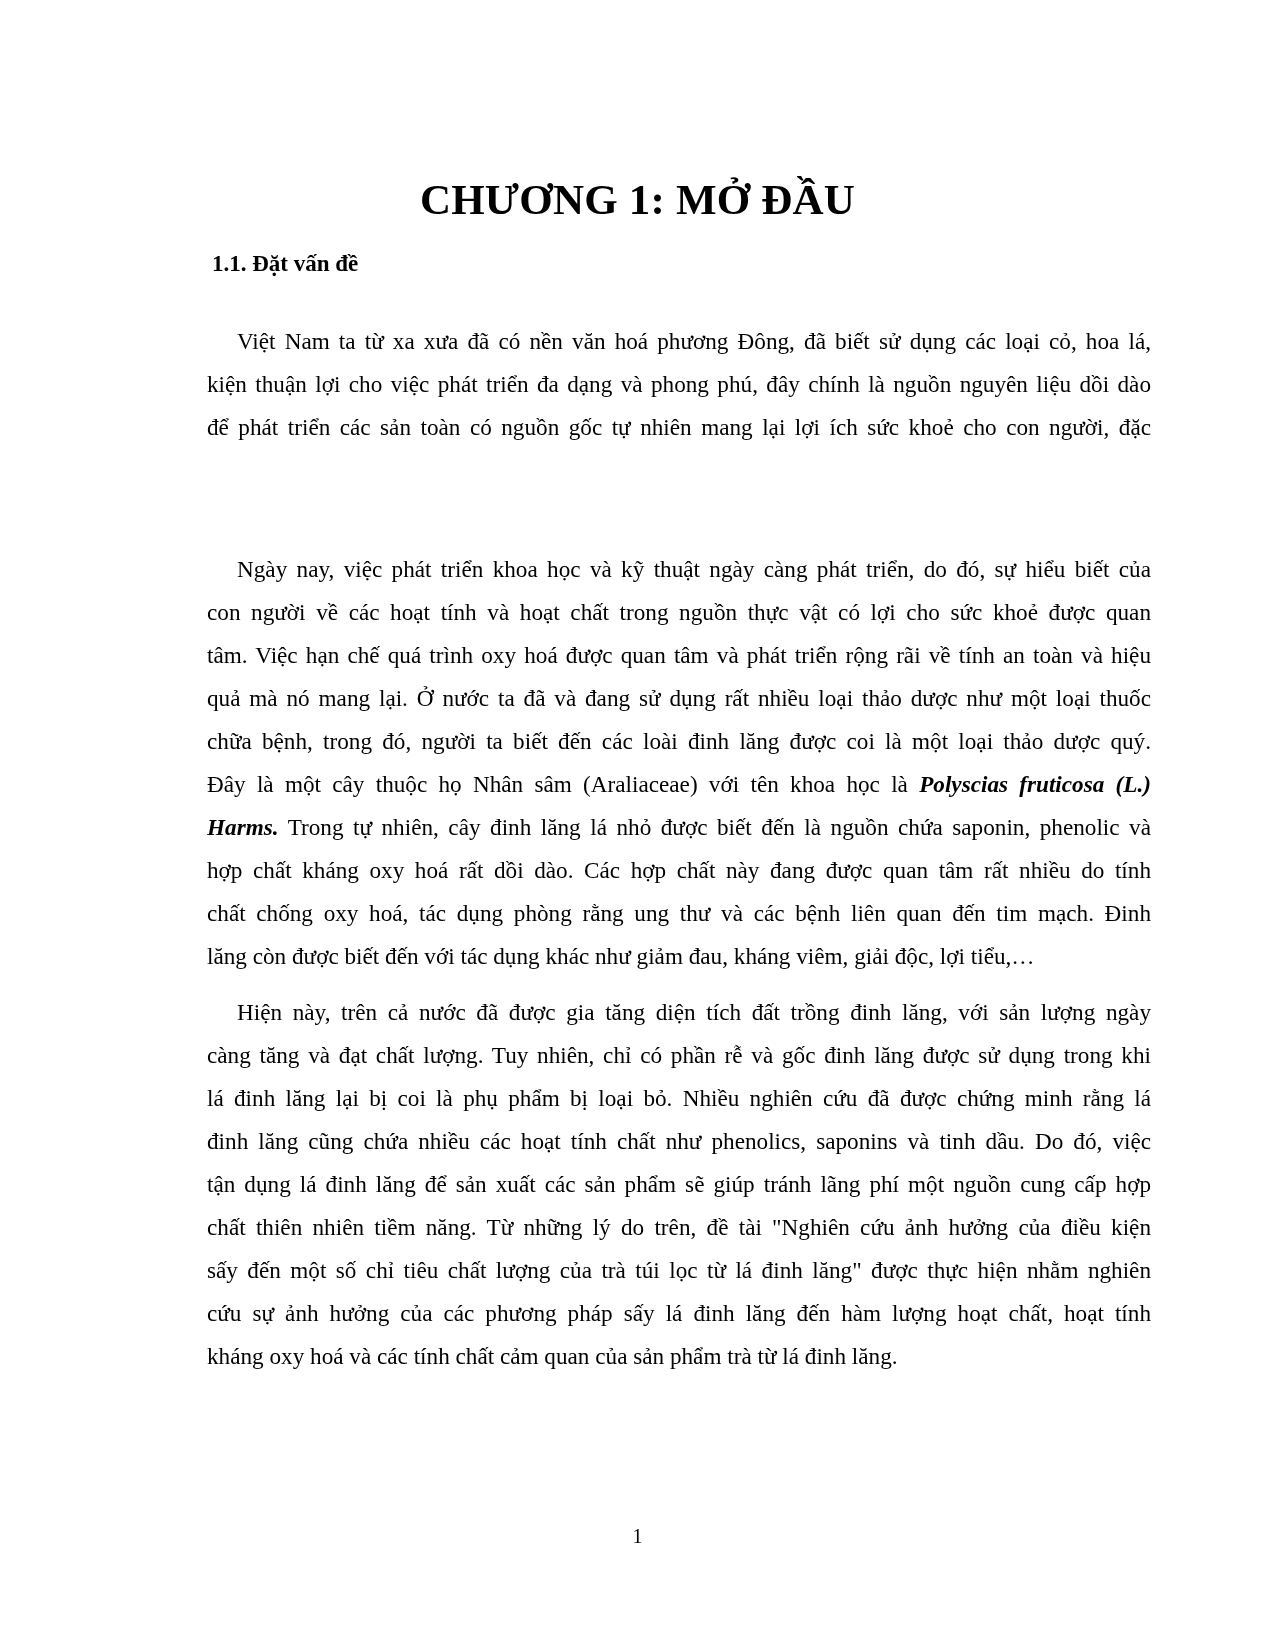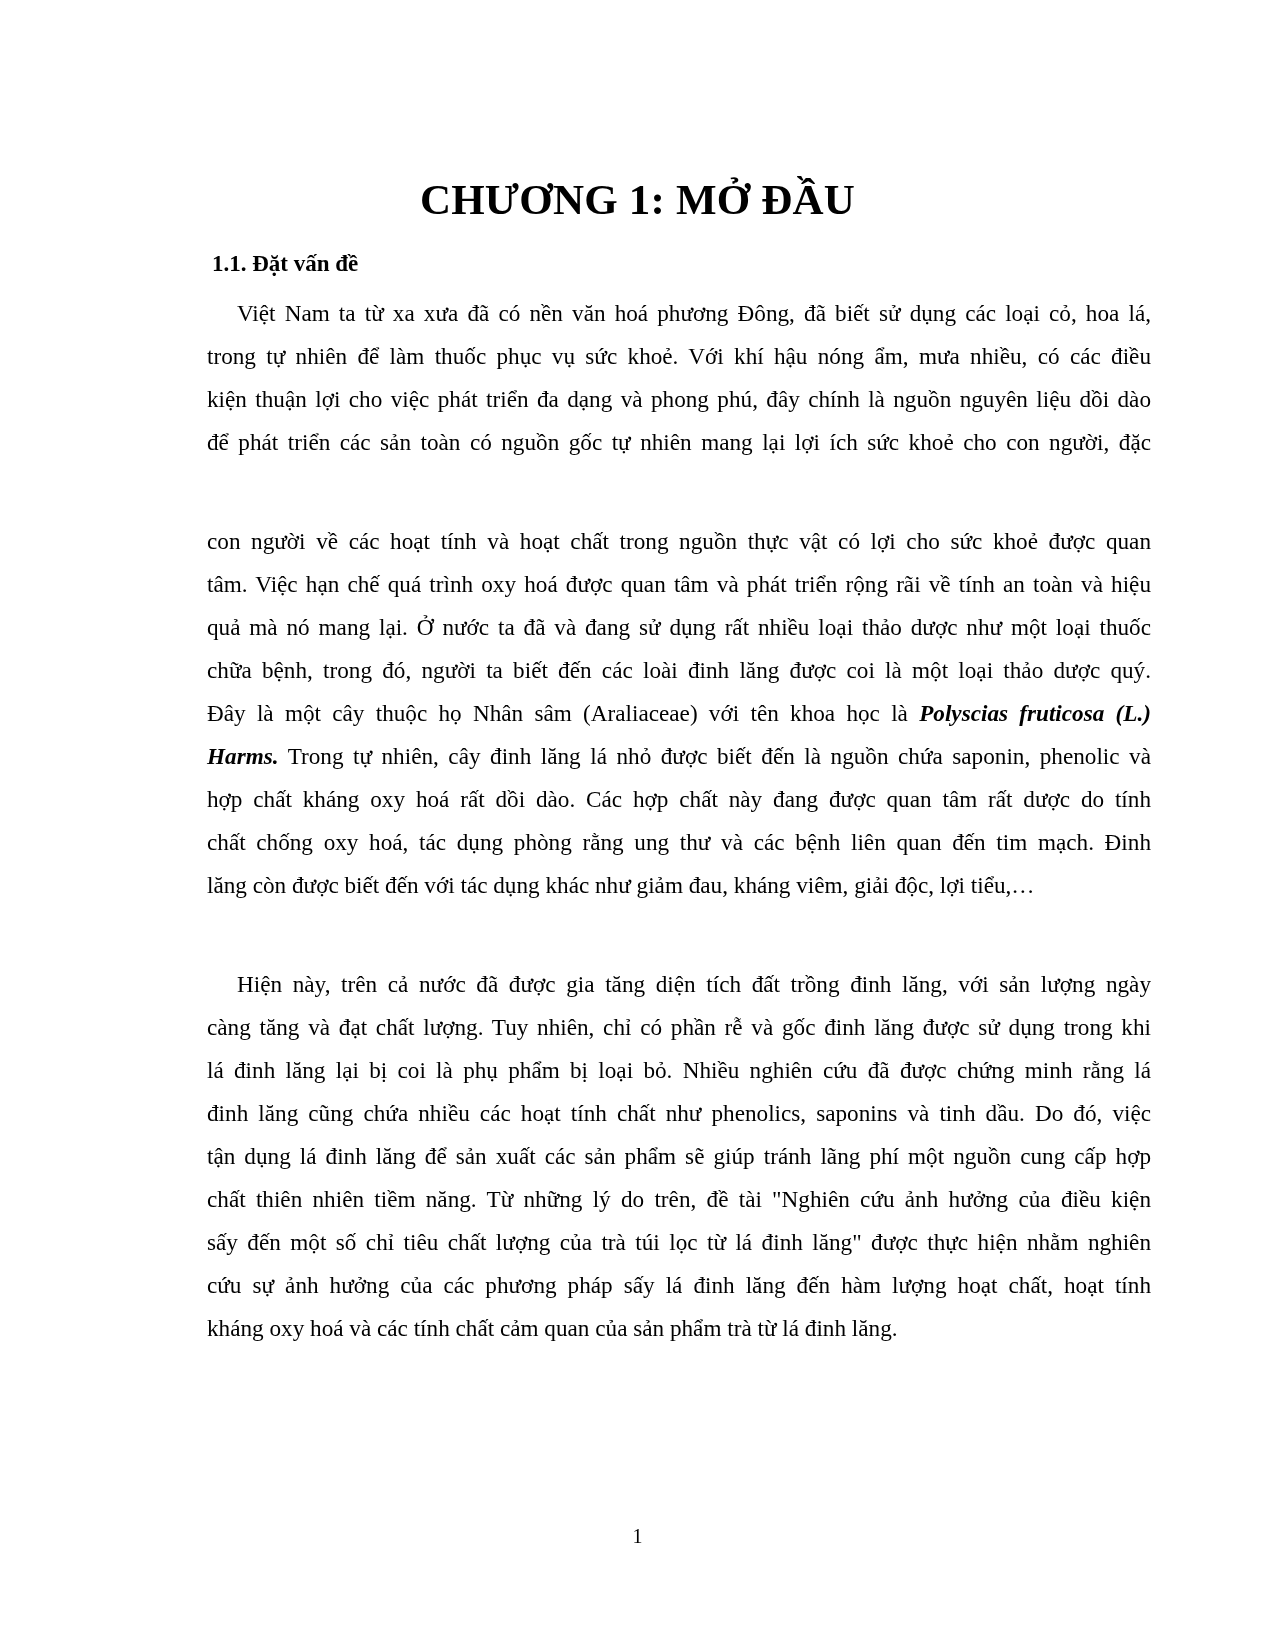--- a/index.html
+++ b/index.html
@@ -10,21 +10,21 @@
     font-family: "Liberation Serif", serif; font-weight: bold; font-size: 43px;
     letter-spacing: 0.2px; line-height: 56px; margin: 0;
   }
   .section-heading {
     position: absolute; left: 207px; top: 244px;
     font-family: "Liberation Serif", serif; font-weight: bold; font-size: 23px;
     line-height: 30px; margin: 5px;
   }
   .line { display: block; white-space: nowrap; text-align-last: justify; text-align: justify; height: 43px; }
   .line.last { text-align-last: left; }
-  .line.indent { padding-left: 30px; }
+  .line.indent { padding-left: 30px; margin-top: 28px; }
   .para { position: absolute; left: 207px; width: 944px; margin: 0;
     font-family: "Liberation Serif", serif; font-size: 23.2px; line-height: 43px; }
   .para .line { width: 944px; box-sizing: border-box; }
   .para .line span { display: inline; }
   .para i { font-style: italic; font-weight: bold; }
   .page-number {
     position: absolute; left: 0; top: 1524px; width: 1275px; text-align: center;
     font-family: "Liberation Serif", serif; font-size: 20px; line-height: 24px;
   }
 </style>
@@ -32,33 +32,33 @@
 <body>
 
 <div class="page">
 
   <h1 class="chapter-title">CHƯƠNG 1: MỞ ĐẦU</h1>
 
   <h2 class="section-heading">1.1. Đặt vấn đề</h2>
 
   <div class="para" style="top:292px;">
     <span class="line indent">Việt Nam ta từ xa xưa đã có nền văn hoá phương Đông, đã biết sử dụng các loại cỏ, hoa lá,</span>
-    <span class="line">trong tự nhiên để làm thuốc phục vụ sức khoẻ. Với khí hậu nóng ẩm, mưa nhiều, có các điều</span>
     <span class="line">kiện thuận lợi cho việc phát triển đa dạng và phong phú, đây chính là nguồn nguyên liệu dồi dào</span>
     <span class="line">để phát triển các sản toàn có nguồn gốc tự nhiên mang lại lợi ích sức khoẻ cho con người, đặc</span>
   </div>
 
   <div class="para" style="top:520px;">
+    <span class="line indent">Ngày nay, việc phát triển khoa học và kỹ thuật ngày càng phát triển, do đó, sự hiểu biết của</span>
     <span class="line">con người về các hoạt tính và hoạt chất trong nguồn thực vật có lợi cho sức khoẻ được quan</span>
     <span class="line">tâm. Việc hạn chế quá trình oxy hoá được quan tâm và phát triển rộng rãi về tính an toàn và hiệu</span>
     <span class="line">quả mà nó mang lại. Ở nước ta đã và đang sử dụng rất nhiều loại thảo dược như một loại thuốc</span>
     <span class="line">chữa bệnh, trong đó, người ta biết đến các loài đinh lăng được coi là một loại thảo dược quý.</span>
     <span class="line"><span>Đây là một cây thuộc họ Nhân sâm (Araliaceae) với tên khoa học là </span><i>Polyscias fruticosa (L.)</i></span>
     <span class="line"><i>Harms.</i> <span>Trong tự nhiên, cây đinh lăng lá nhỏ được biết đến là nguồn chứa saponin, phenolic và</span></span>
-    <span class="line">hợp chất kháng oxy hoá rất dồi dào. Các hợp chất này đang được quan tâm rất dược do tính</span>
+    <span class="line">hợp chất kháng oxy hoá rất dồi dào. Các hợp chất này đang được quan tâm rất nhiều do tính</span>
     <span class="line">chất chống oxy hoá, tác dụng phòng rằng ung thư và các bệnh liên quan đến tim mạch. Đinh</span>
     <span class="line last">lăng còn được biết đến với tác dụng khác như giảm đau, kháng viêm, giải độc, lợi tiểu,…</span>
   </div>
 
   <div class="para" style="top:963px;">
     <span class="line indent">Hiện này, trên cả nước đã được gia tăng diện tích đất trồng đinh lăng, với sản lượng ngày</span>
     <span class="line">càng tăng và đạt chất lượng. Tuy nhiên, chỉ có phần rễ và gốc đinh lăng được sử dụng trong khi</span>
     <span class="line">lá đinh lăng lại bị coi là phụ phẩm bị loại bỏ. Nhiều nghiên cứu đã được chứng minh rằng lá</span>
     <span class="line">đinh lăng cũng chứa nhiều các hoạt tính chất như phenolics, saponins và tinh dầu. Do đó, việc</span>
     <span class="line">tận dụng lá đinh lăng để sản xuất các sản phẩm sẽ giúp tránh lãng phí một nguồn cung cấp hợp</span>

